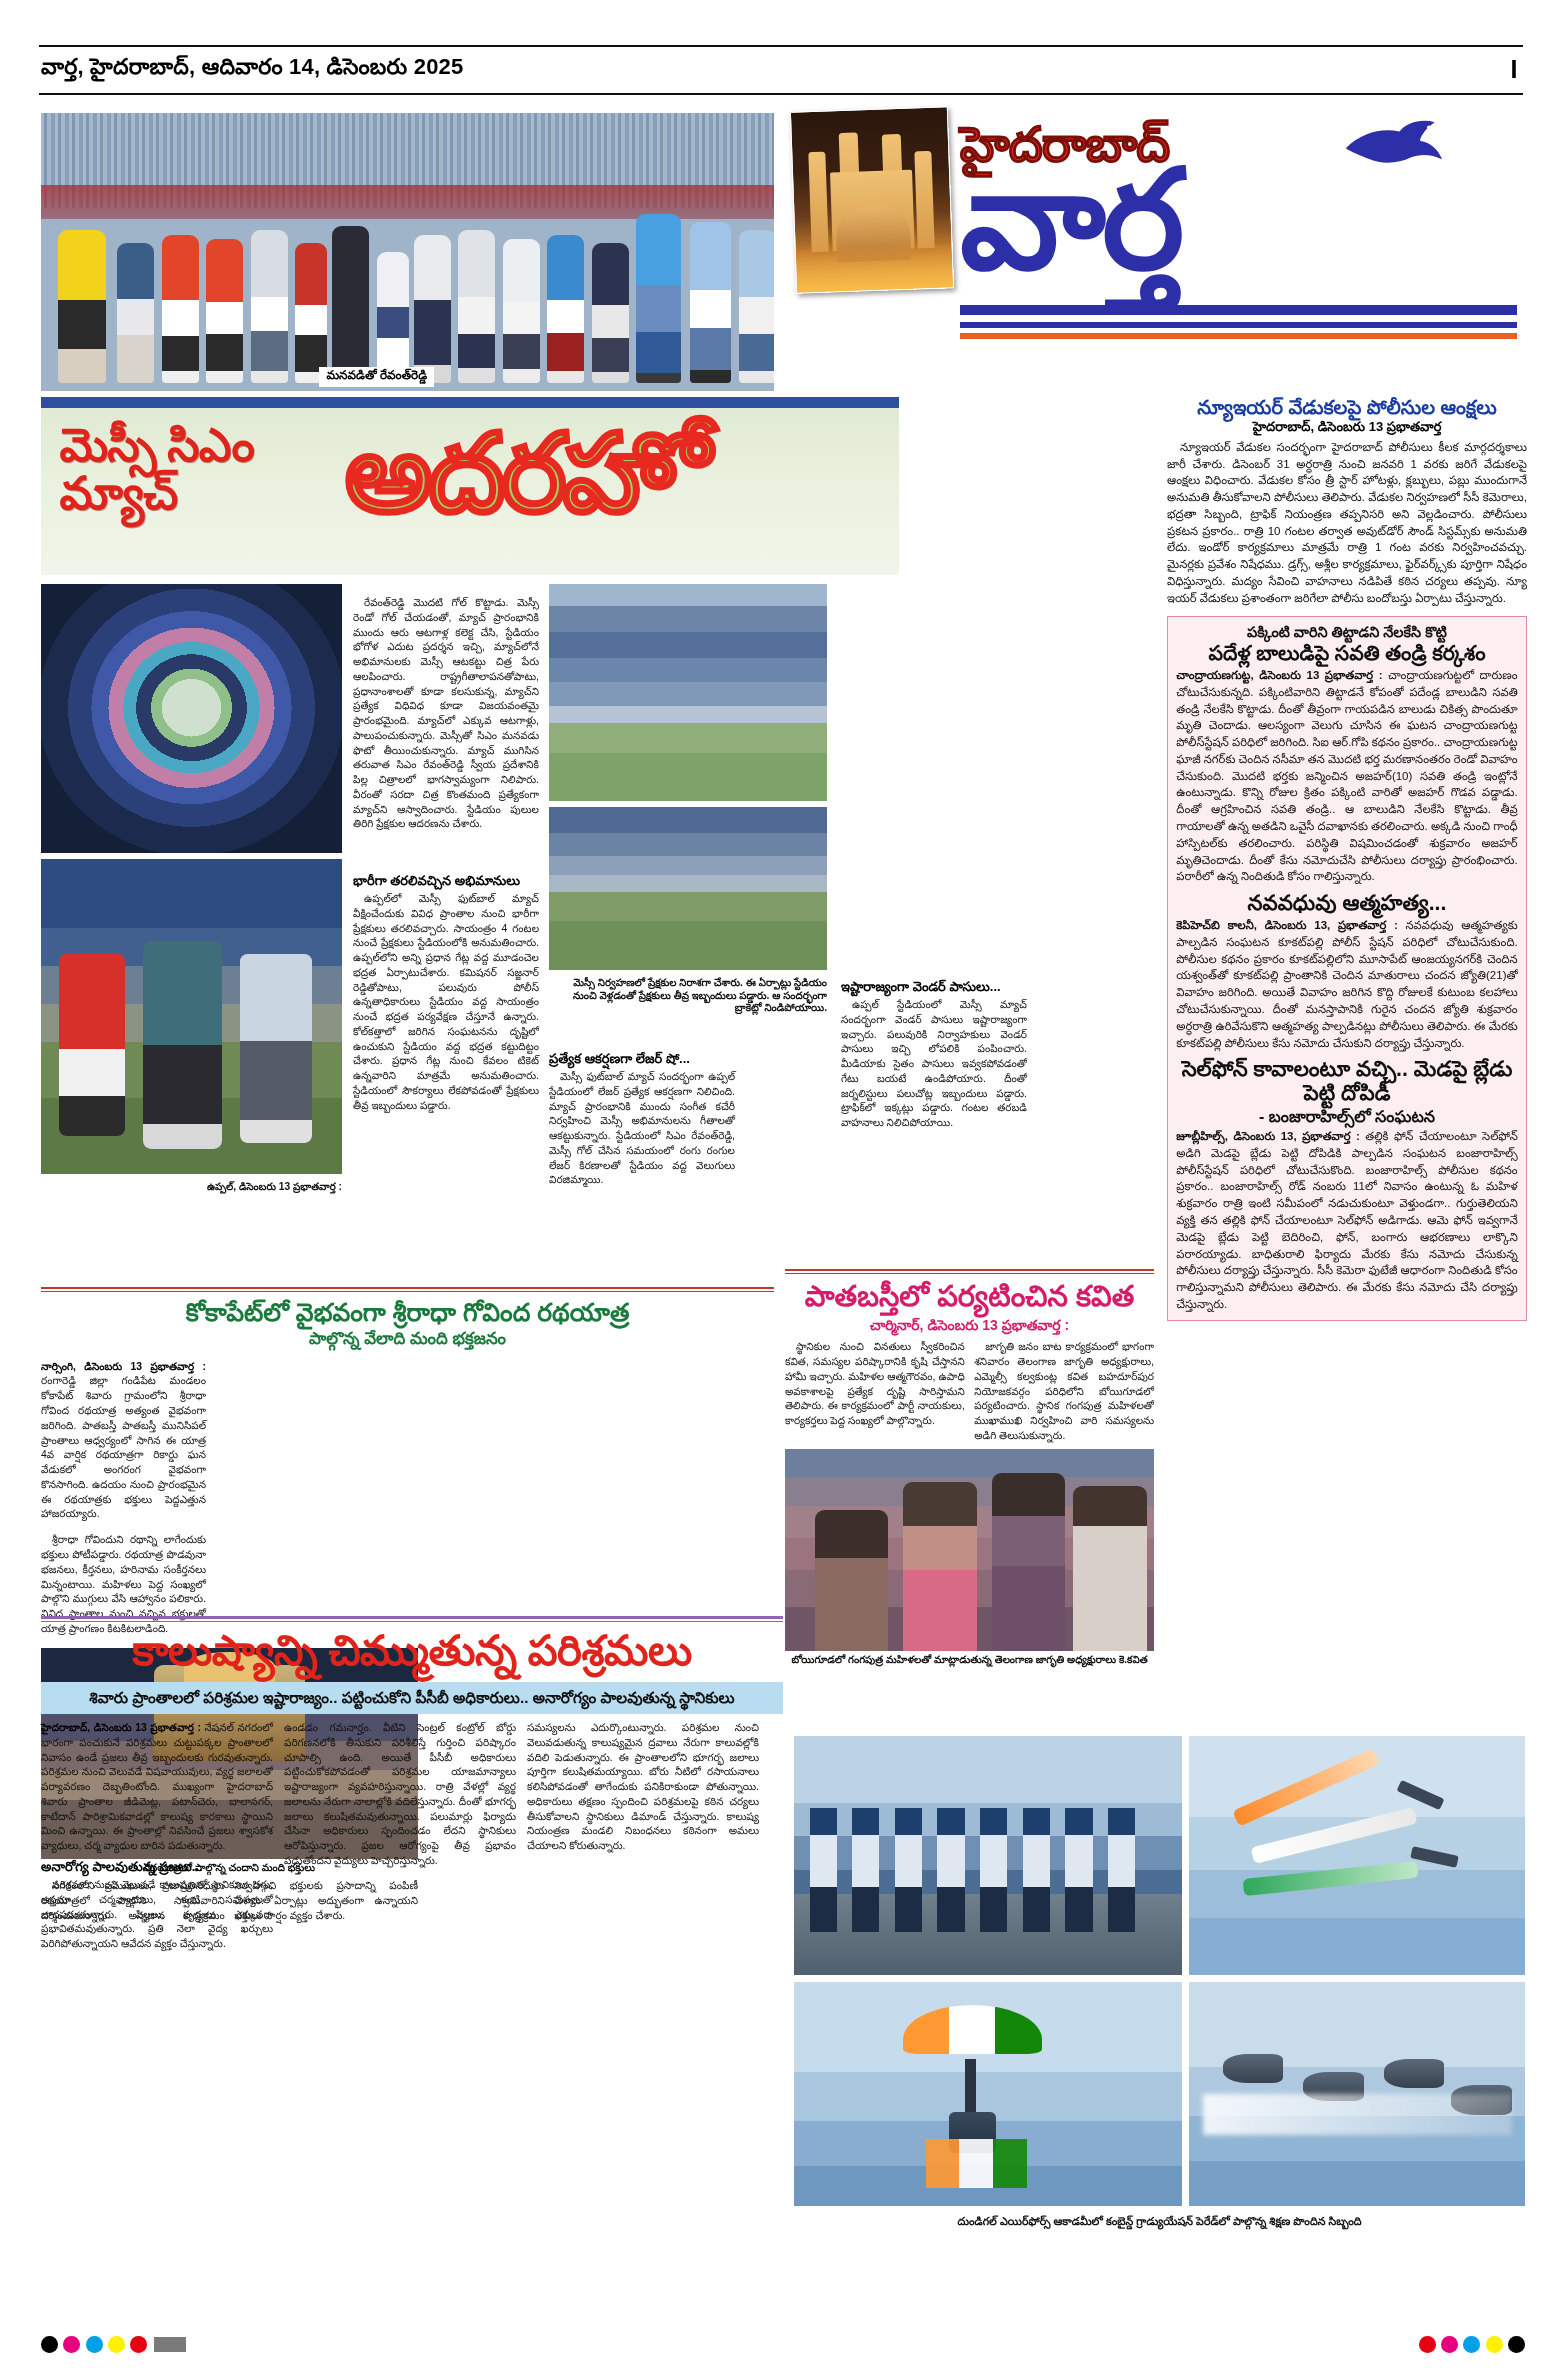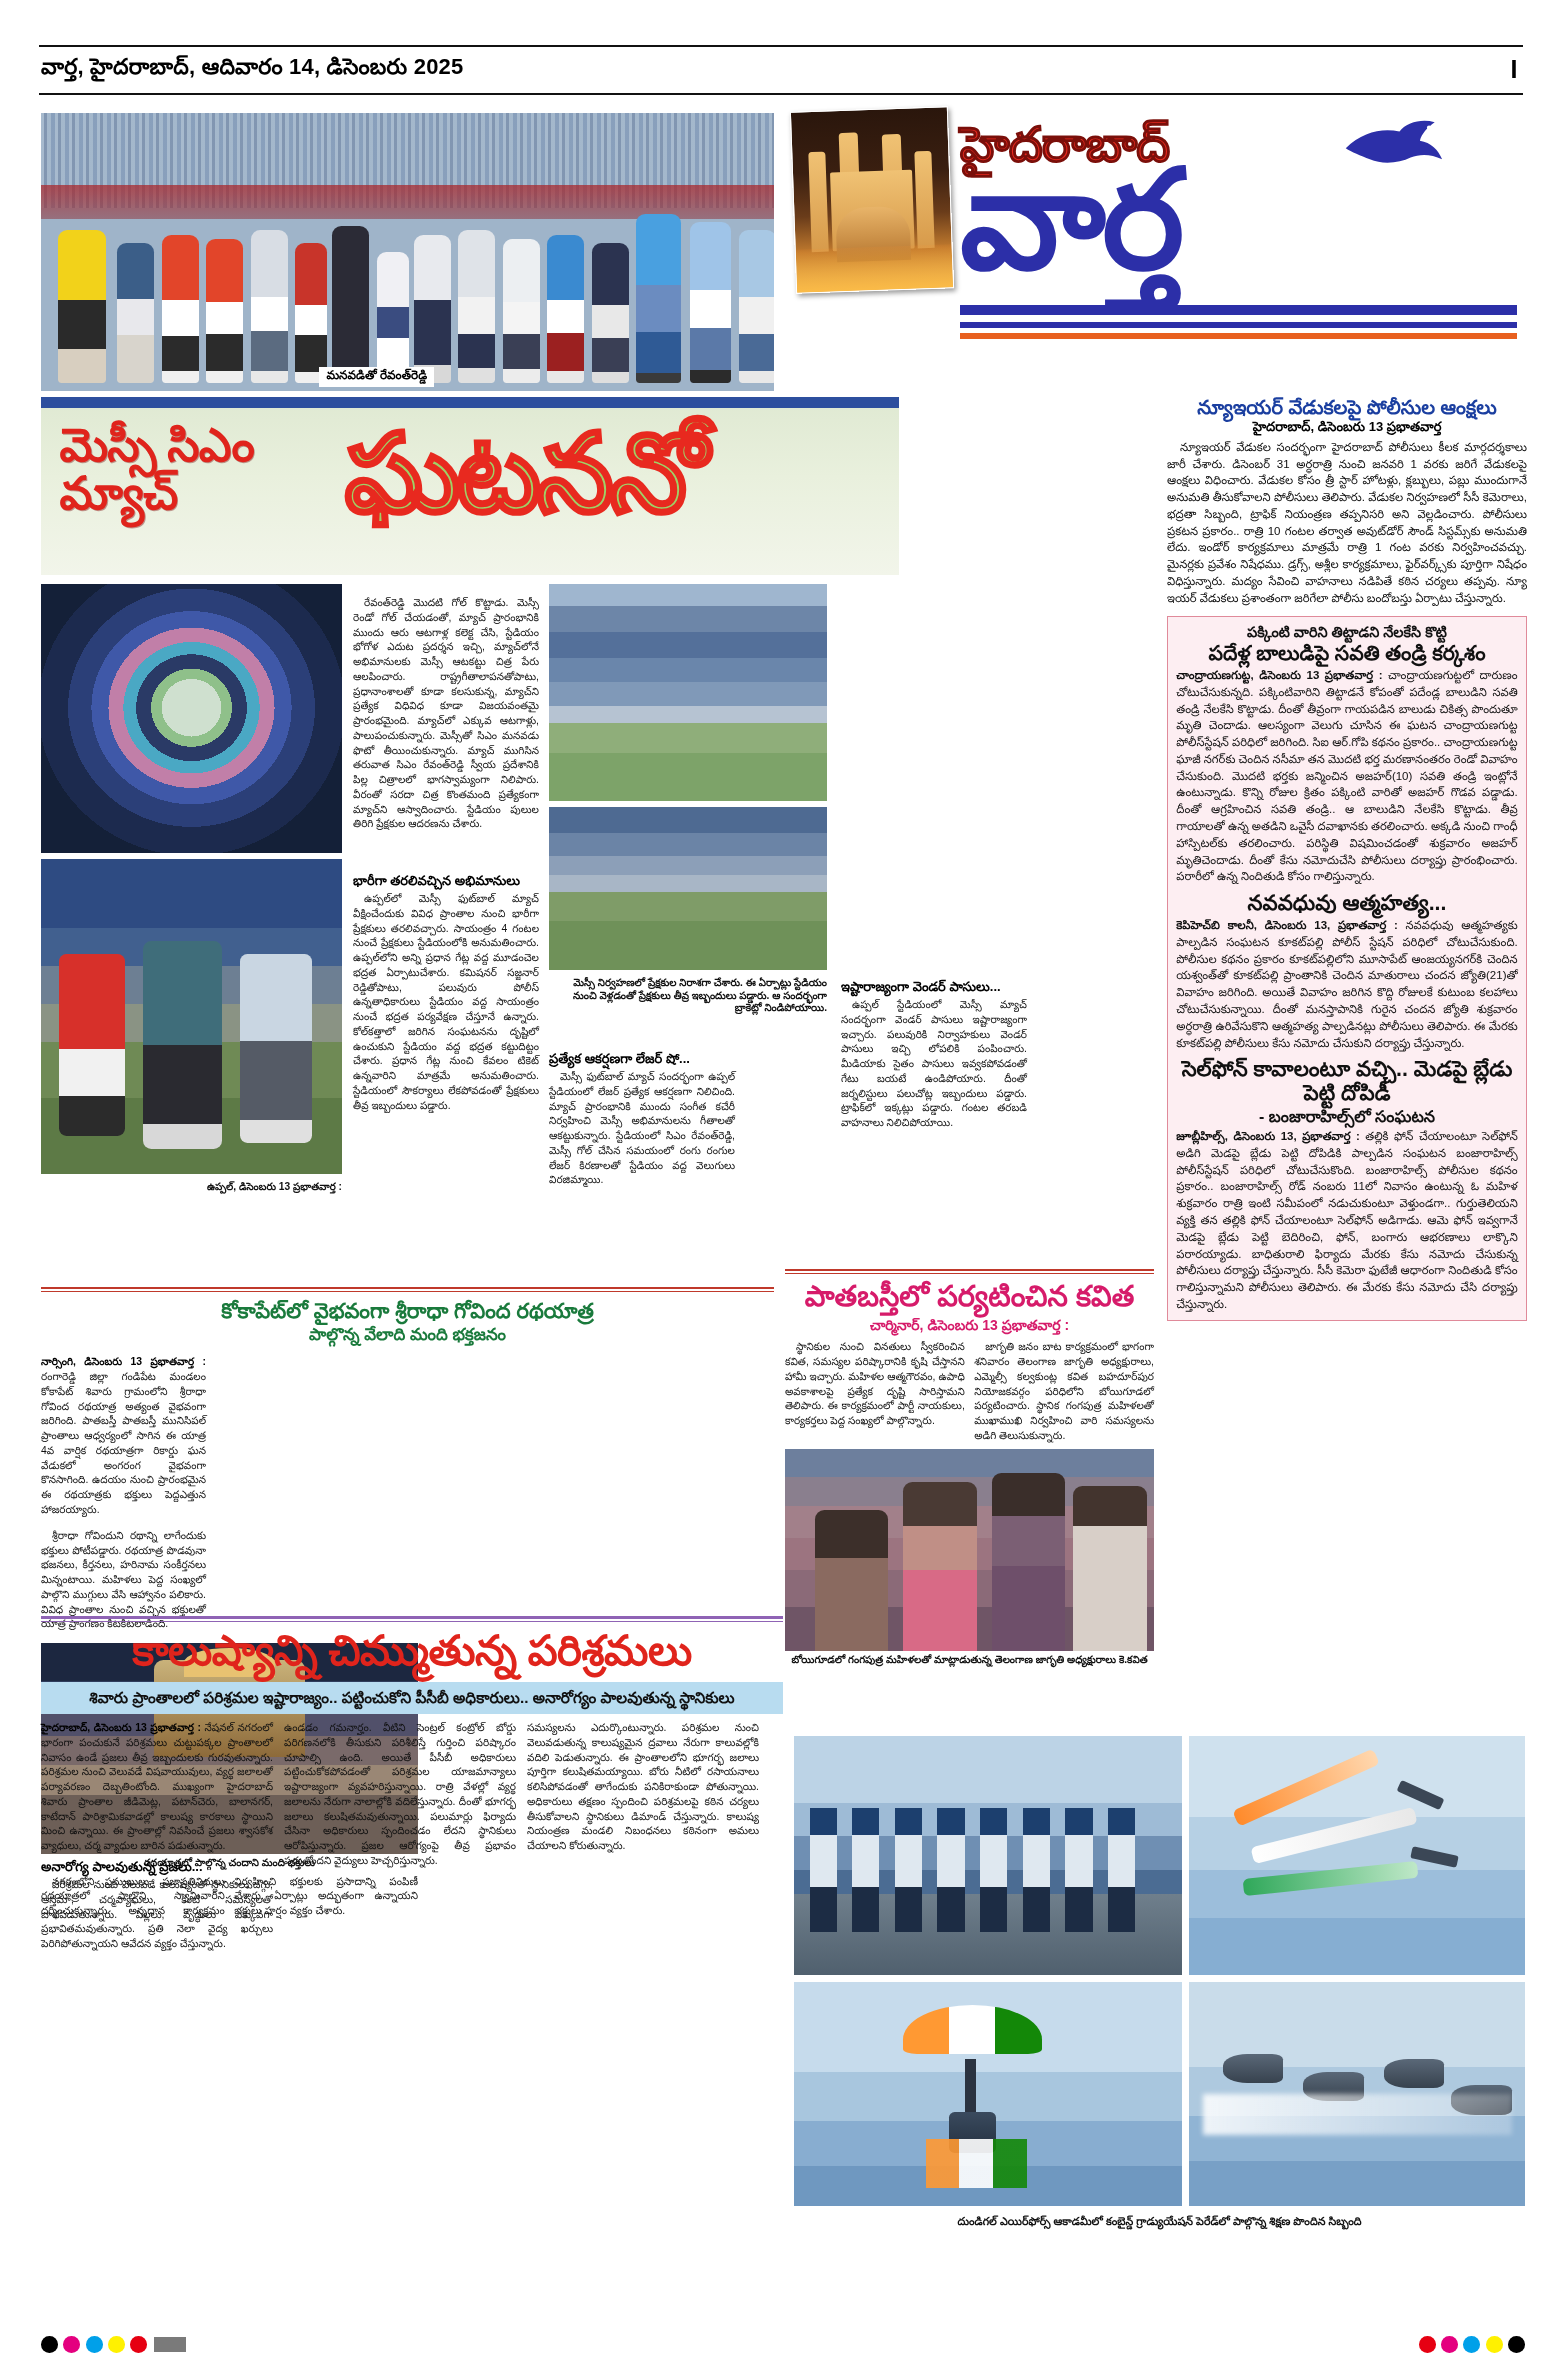--- a/index.html
+++ b/index.html
@@ -221,21 +221,21 @@
   .col p { margin-bottom: 1.9px; text-indent: 11px; }
   .col p.noind { text-indent: 0; }
   .subhead {
     font-size:13px; font-weight:bold; color:#000; margin:3.7px 0 1.9px 0; text-indent:0;
   }
   .dateline { font-weight:bold; color:#000; }
 
   
   .sec-rule { border-top:2.8px solid #c0392b; border-bottom:1.4px solid #c0392b; height:4.6px; }
   .sec-hl-green {
-    font-size:21px; font-weight:bold; color:#1a7a3c; text-align:center; line-height:1.1;
+    font-size:25px; font-weight:bold; color:#1a7a3c; text-align:center; line-height:1.1;
   }
   .sec-sub-green {
     font-size:16.7px; font-weight:bold; color:#1a7a3c; text-align:center;
   }
   .sec-hl-pink {
     font-size:29px; font-weight:bold; color:#d61b6a; text-align:center; line-height:1.1;
   }
   .sec-dl-pink { font-size:14px; font-weight:bold; color:#d61b6a; text-align:center; }
 
   
@@ -339,21 +339,21 @@
     <div class="logo-underline1"></div>
     <div class="logo-underline2"></div>
     <div class="logo-underline3"></div>
   </div>
 
   <div class="hl-banner">
     <div class="hl-left">
       <div>మెస్సీ సిఎం</div>
       <div>మ్యాచ్</div>
     </div>
-    <div class="hl-big">ఘటననో</div>
+    <div class="hl-big">అదరహో</div>
   </div>
 
   <div class="story-area">
 
     <div class="photo stadium-aerial" style="position:absolute;left:0;top:0;width:301px;height:269px;"></div>
 
     <div class="photo messi-photo" style="position:absolute;left:0;top:275px;width:301px;height:315px;">
       <div style="position:absolute;left:6%;top:30%;width:22%;height:58%;background:linear-gradient(to bottom,#d7302a 0 52%,#f1f1f1 52% 78%,#2b2b2b 78% 100%);border-radius:7.4px;"></div>
       <div style="position:absolute;left:34%;top:26%;width:26%;height:66%;background:linear-gradient(to bottom,#3f6d7a 0 50%,#2a2a30 50% 88%,#d8d8d8 88% 100%);border-radius:8.3px;"></div>
       <div style="position:absolute;left:66%;top:30%;width:24%;height:60%;background:linear-gradient(to bottom,#c9d6e2 0 46%,#555b66 46% 88%,#e0e0e0 88% 100%);border-radius:7.4px;"></div>

